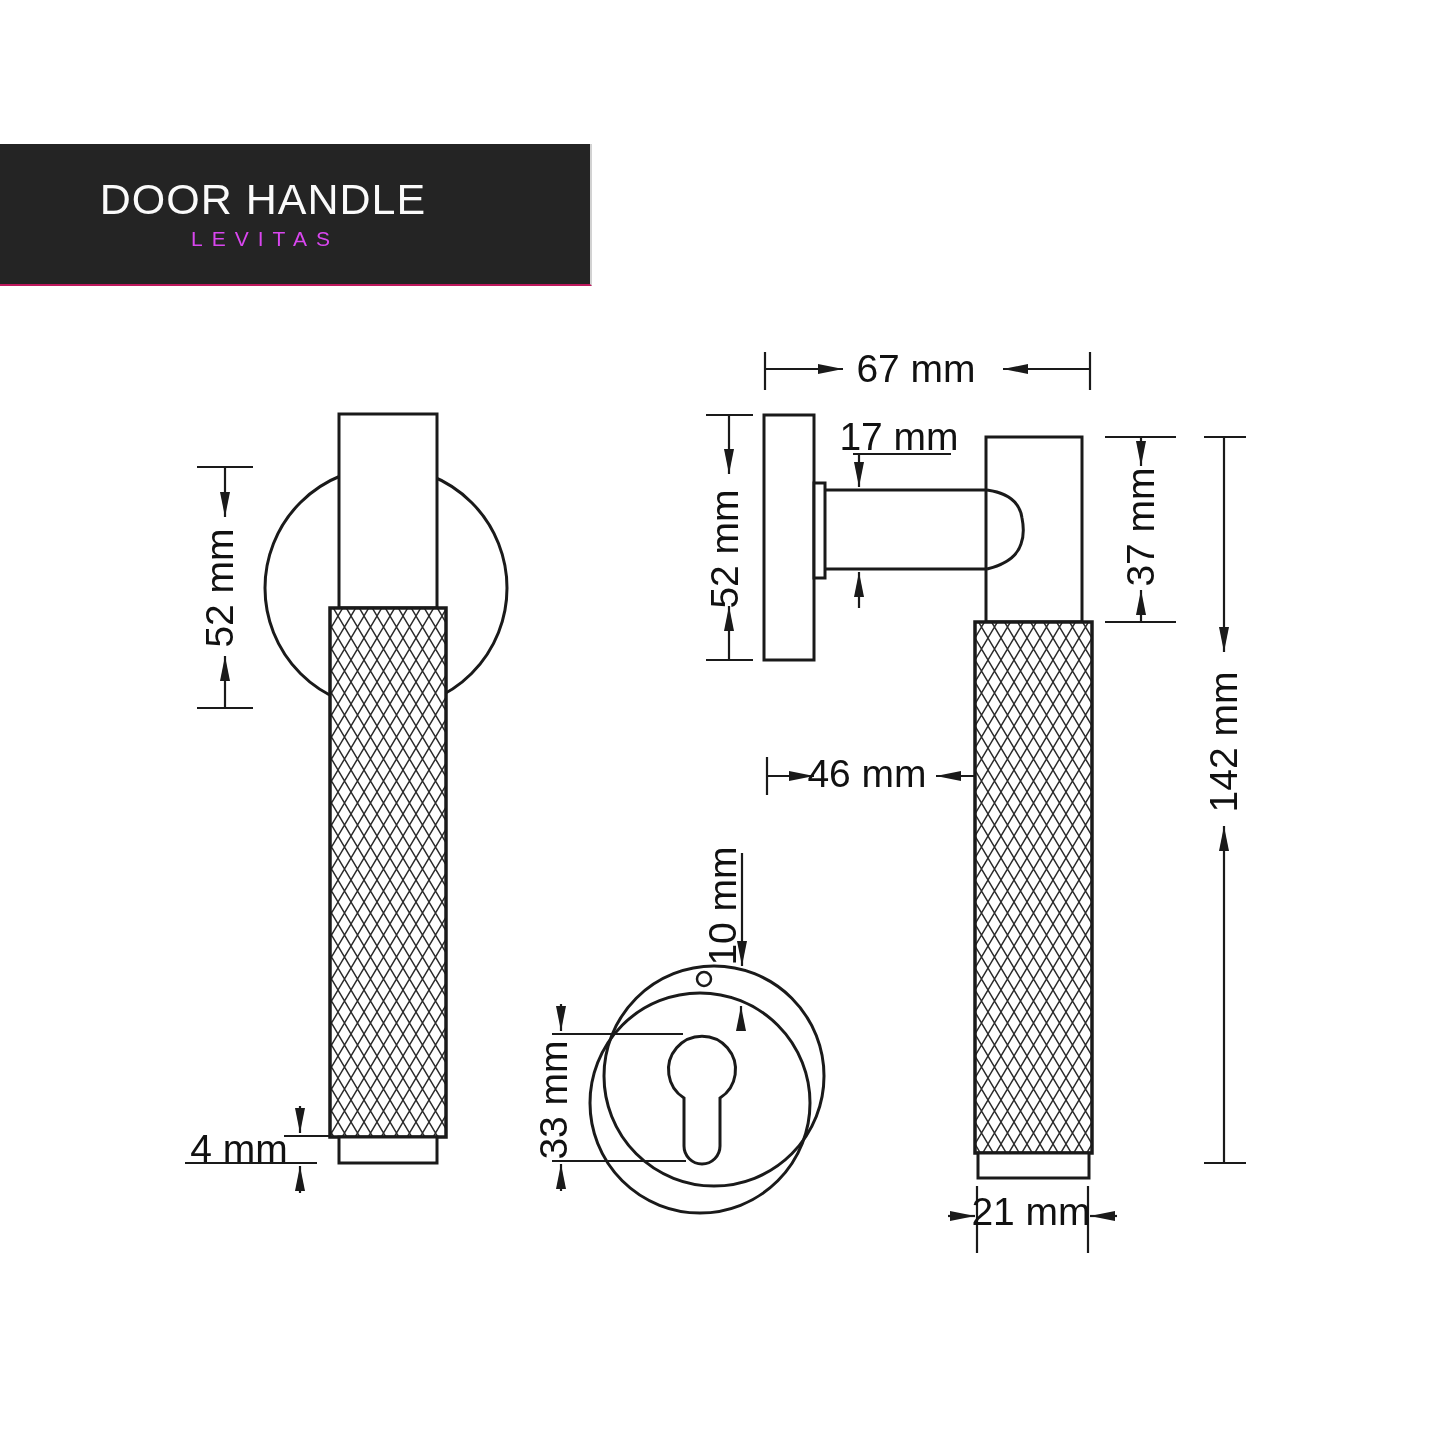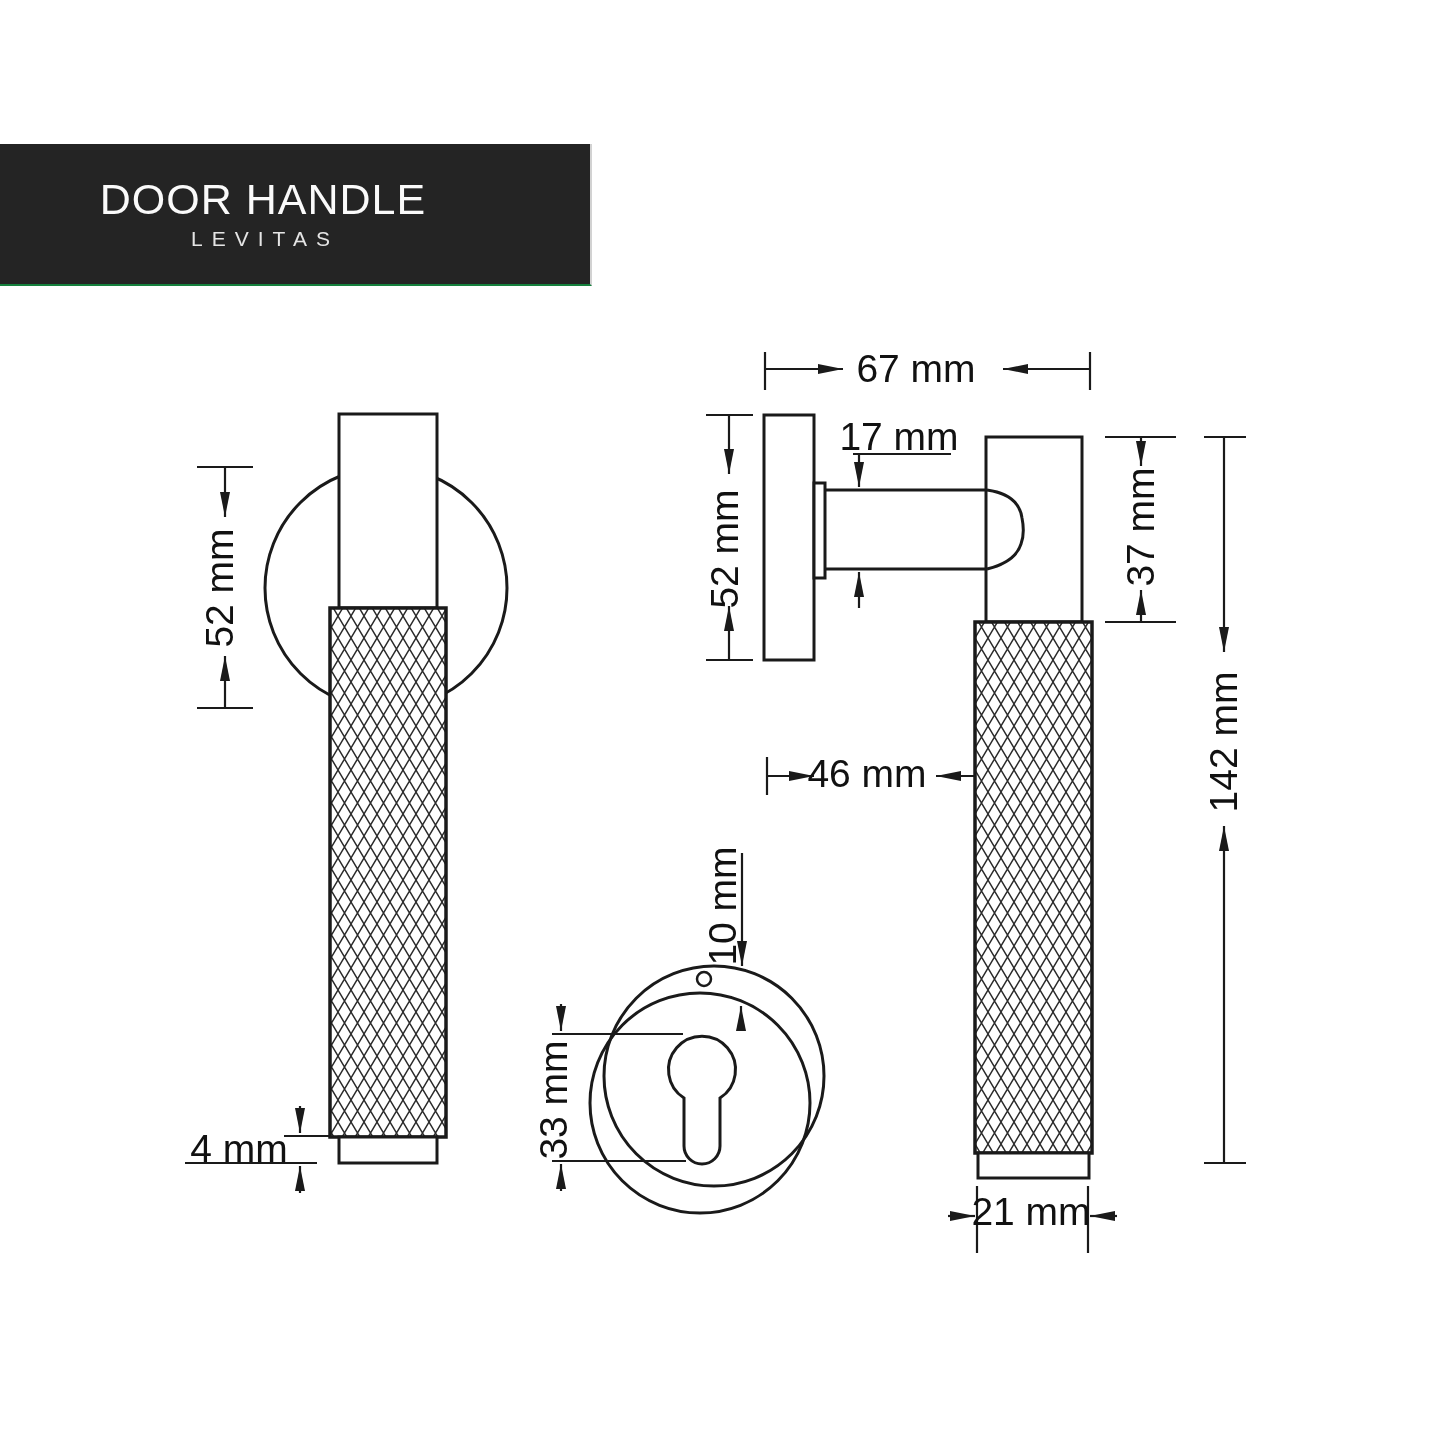--- a/index.html
+++ b/index.html
@@ -7,31 +7,31 @@
     position:relative;
     width:1445px;height:1445px;
     background:#ffffff;
     font-family:"Liberation Sans", sans-serif;
     overflow:hidden;
   }
   .banner{
     position:absolute;left:0;top:144px;width:592px;height:142px;
     background:#242424;
     border-right:2px solid #d2d2d2;
-    border-bottom:2px solid #15803d;
+    border-bottom:2px solid #be185d;
     display:flex;flex-direction:column;justify-content:center;align-items:center;
     box-sizing:border-box;
     padding-right:64px;
   }
   .banner-title{
     color:#fafafa;font-size:43px;letter-spacing:1px;font-weight:400;
     line-height:1.05;white-space:nowrap;
   }
   .banner-subtitle{
-    color:#e5e5e5;font-size:21px;letter-spacing:9px;font-weight:400;
+    color:#d946ef;font-size:21px;letter-spacing:9px;font-weight:400;
     margin-top:4px;white-space:nowrap;text-indent:4px;
   }
   svg.drawing{position:absolute;left:0;top:0;}
   svg .outline{fill:#ffffff;stroke:#1a1a1a;stroke-width:3;}
   svg .outline-nf{fill:none;stroke:#1a1a1a;stroke-width:3;}
   svg .thin{stroke:#1a1a1a;stroke-width:2.2;fill:none;}
   svg text.dim{
     font-family:"Liberation Sans", sans-serif;
     font-size:39px;fill:#111111;
   }

